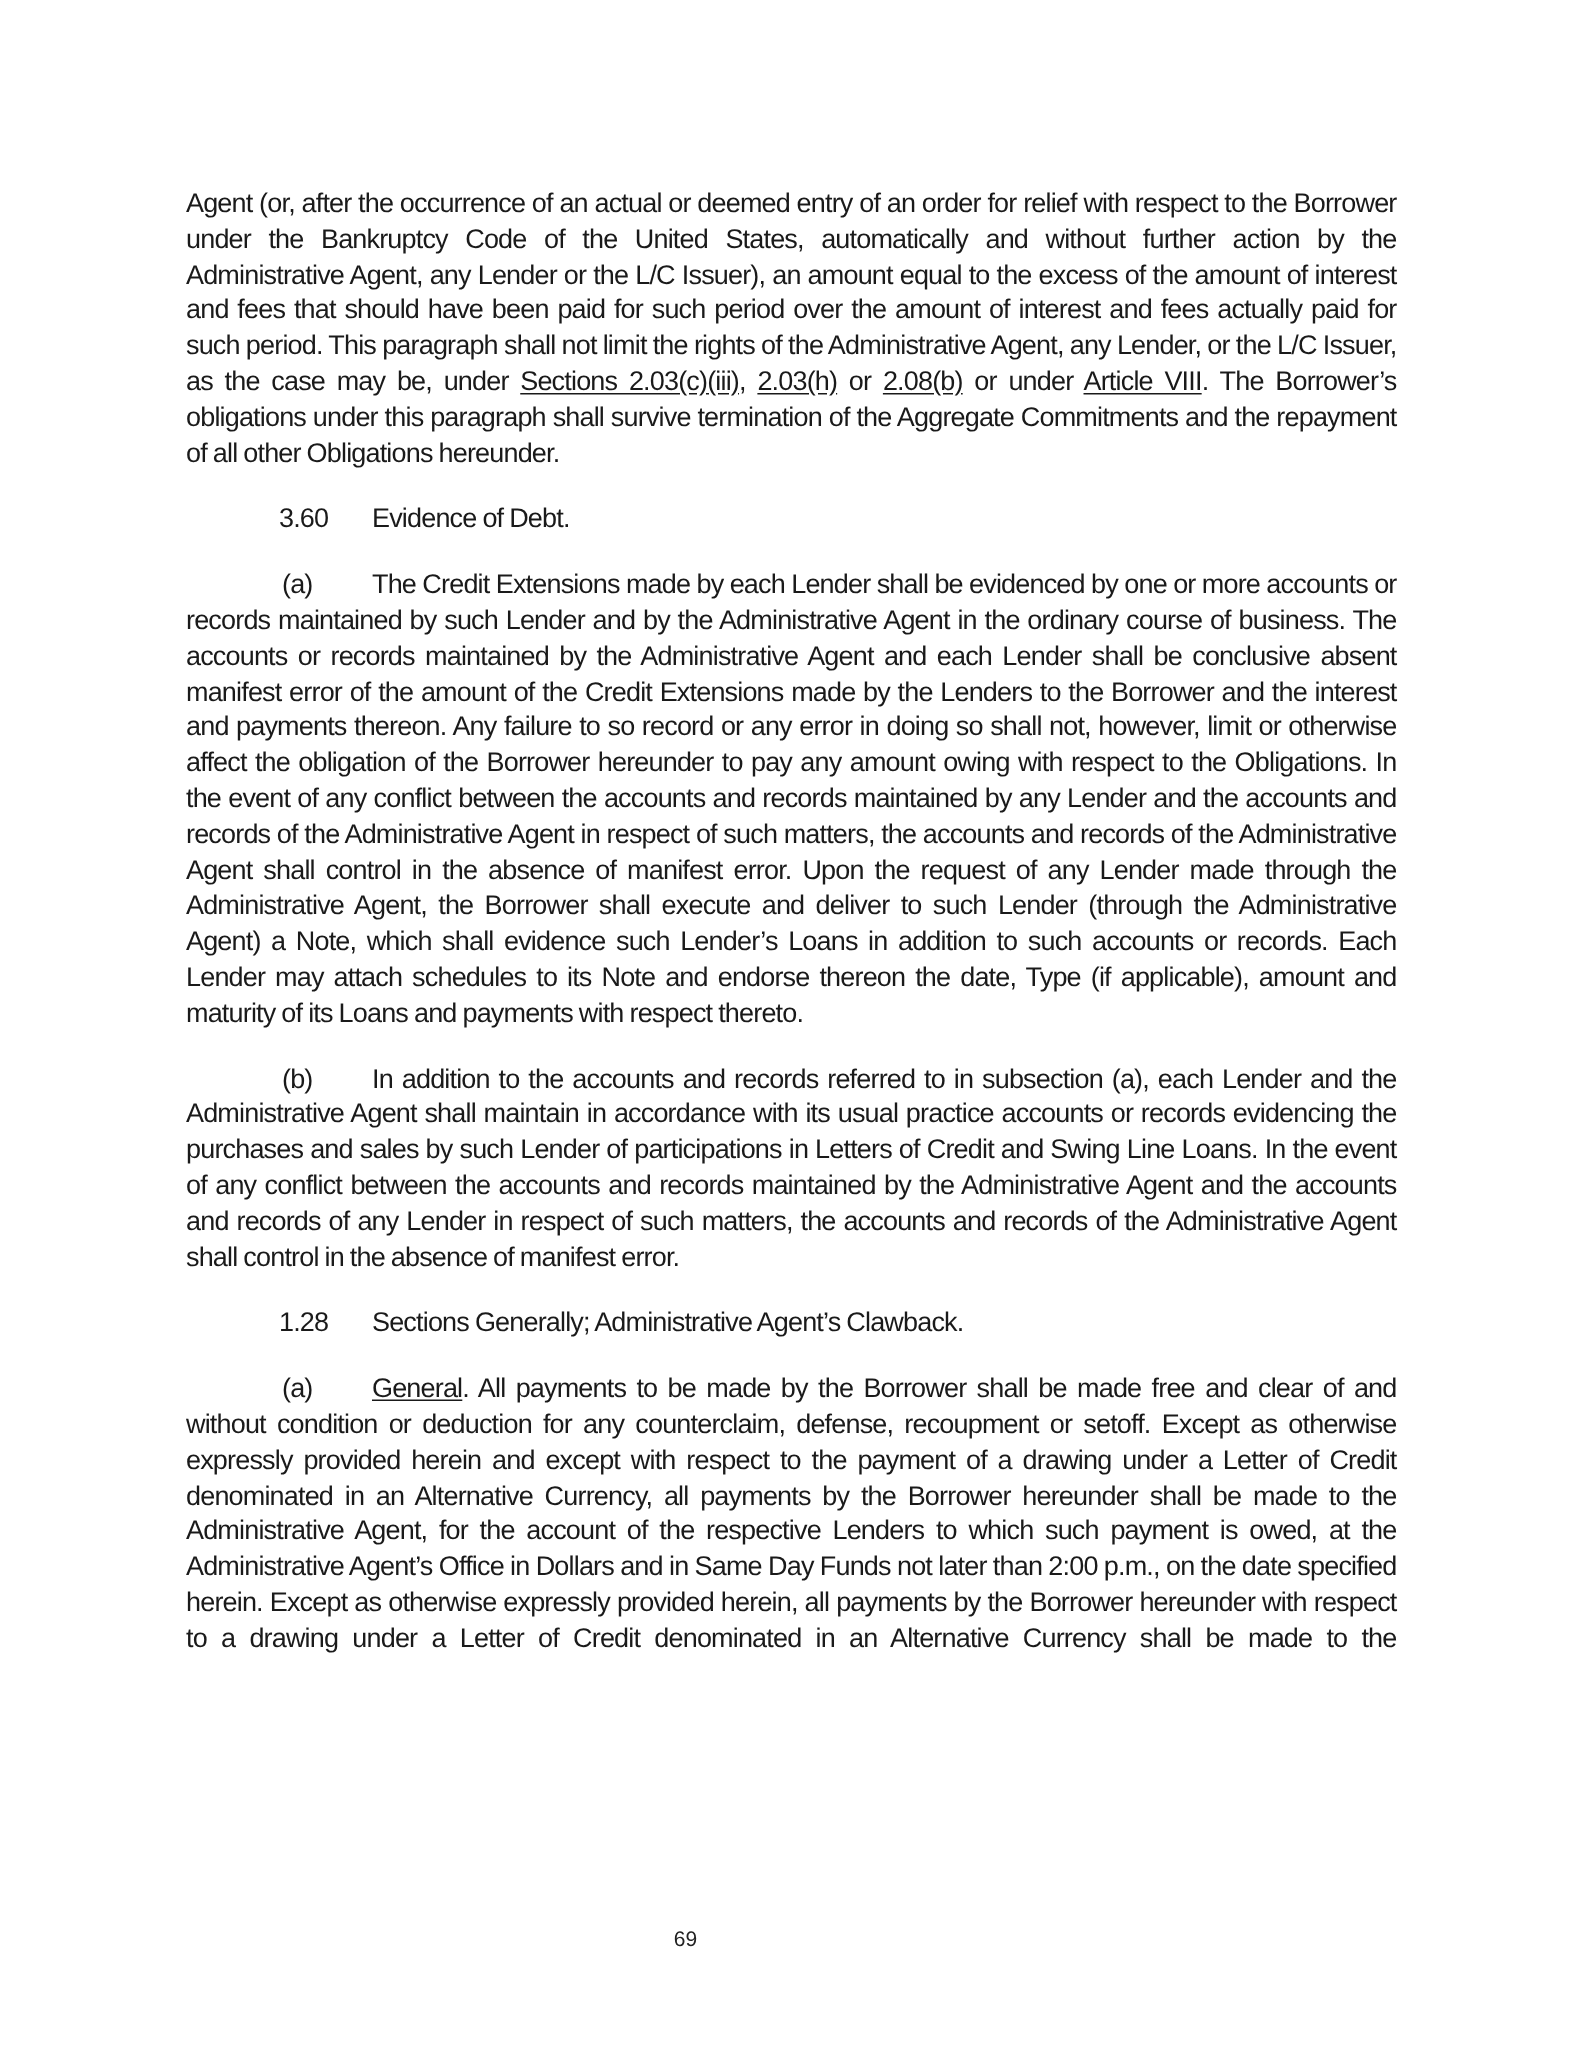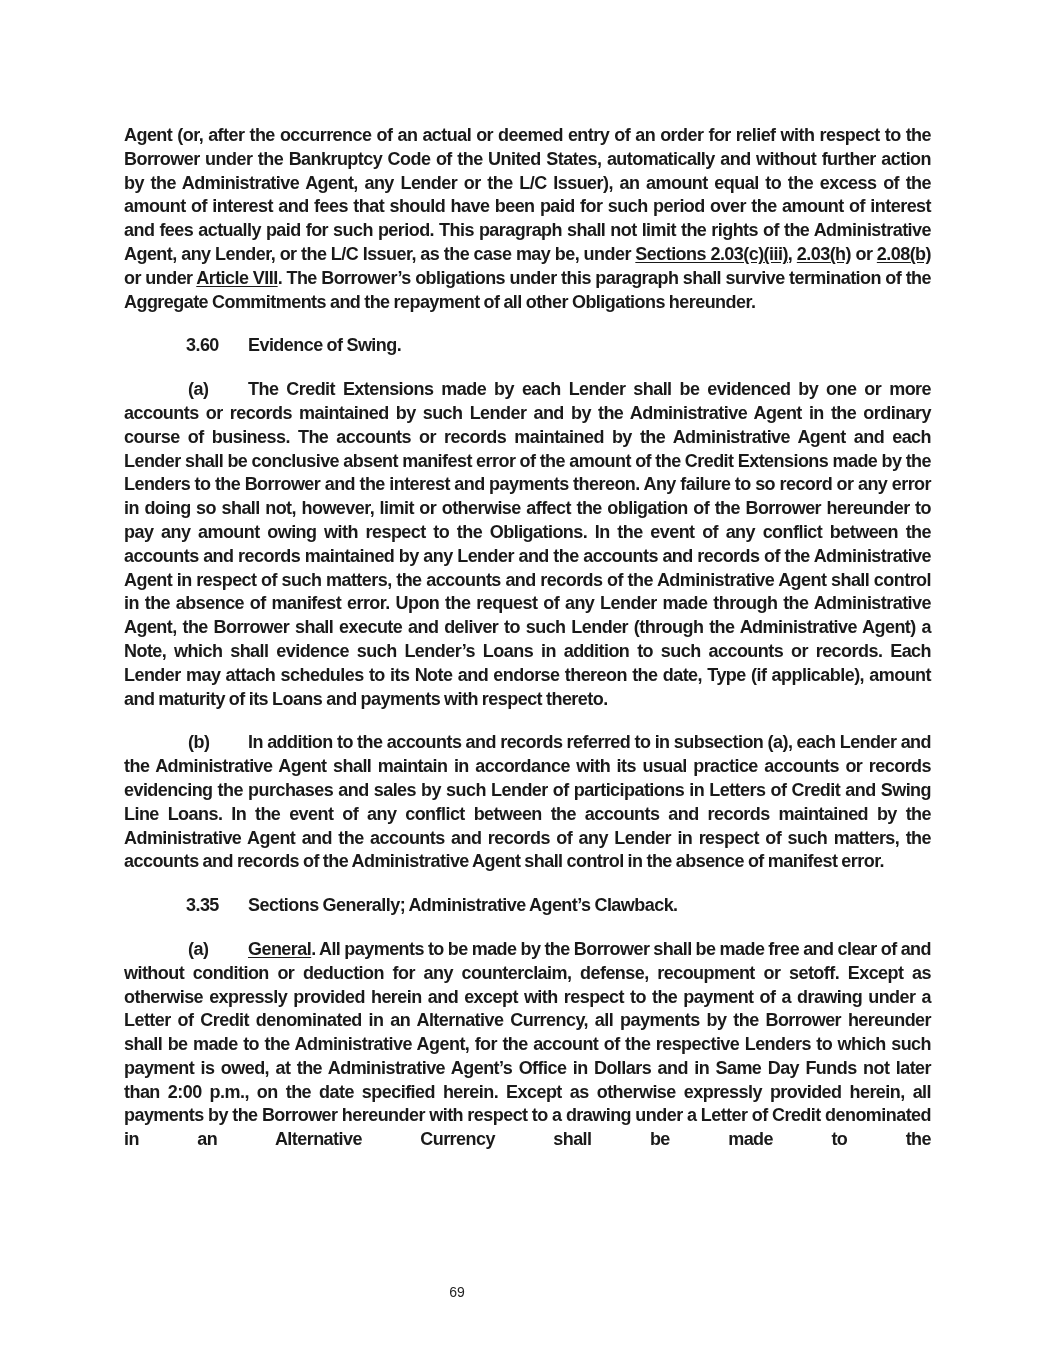--- a/index.html
+++ b/index.html
@@ -1,21 +1,21 @@
 <!DOCTYPE html>
 <html><head>
 <meta charset="utf-8">
 <style>
   html, body { margin: 0; padding: 0; background: #ffffff; }
   body { width: 1055px; height: 1365px; position: relative; overflow: hidden; }
   .page {
     position: absolute; left: 124px; top: 124px; width: 807px;
     font-family: "Liberation Sans", sans-serif;
     font-size: 18px; line-height: 23.8px; color: #1a1a1a;
-    letter-spacing: -0.55px; word-spacing: -0.5px; font-weight: bold;
+    letter-spacing: -0.55px; word-spacing: -0.5px;
   }
   .p { text-align: justify; margin: 0; }
   .p.last-left { text-align-last: left; }
   .gap { height: 20px; }
   .indent { display: inline-block; width: 64px; }
   .label { display: inline-block; width: 60px; }
   .u { text-decoration: underline; text-underline-offset: 2px; }
   .heading { margin: 0; padding-left: 62px; }
   .heading .num { display: inline-block; width: 62px; }
   .footer {
@@ -25,33 +25,33 @@
 </style>
 </head>
 <body>
 
 <div class="page">
 
   <p class="p last-left"><span>Agent (or, after the occurrence of an actual or deemed entry of an order for relief with respect to the Borrower under the Bankruptcy Code of the United States, automatically and without further action by the Administrative Agent, any Lender or the L/C Issuer), an amount equal to the excess of the amount of interest and fees that should have been paid for such period over the amount of interest and fees actually paid for such period.  This paragraph shall not limit the rights of the Administrative Agent, any Lender, or the L/C Issuer, as the case may be, under </span><span class="u">Sections 2.03(c)(iii)</span><span>, </span><span class="u">2.03(h)</span><span> or </span><span class="u">2.08(b)</span><span> or under </span><span class="u">Article VIII</span><span>.  The Borrower’s obligations under this paragraph shall survive termination of the Aggregate Commitments and the repayment of all other Obligations hereunder.</span></p>
 
   <div class="gap"></div>
 
-  <p class="heading"><span class="num">3.60</span><span>Evidence of Swing.</span></p>
+  <p class="heading"><span class="num">3.60</span><span>Evidence of Debt.</span></p>
 
   <div class="gap"></div>
 
   <p class="p last-left"><span class="indent"></span><span class="label">(a)</span><span>The Credit Extensions made by each Lender shall be evidenced by one or more accounts or records maintained by such Lender and by the Administrative Agent in the ordinary course of business.  The accounts or records maintained by the Administrative Agent and each Lender shall be conclusive absent manifest error of the amount of the Credit Extensions made by the Lenders to the Borrower and the interest and payments thereon.  Any failure to so record or any error in doing so shall not, however, limit or otherwise affect the obligation of the Borrower hereunder to pay any amount owing with respect to the Obligations.  In the event of any conflict between the accounts and records maintained by any Lender and the accounts and records of the Administrative Agent in respect of such matters, the accounts and records of the Administrative Agent shall control in the absence of manifest error.  Upon the request of any Lender made through the Administrative Agent, the Borrower shall execute and deliver to such Lender (through the Administrative Agent) a Note, which shall evidence such Lender’s Loans in addition to such accounts or records.  Each Lender may attach schedules to its Note and endorse thereon the date, Type (if applicable), amount and maturity of its Loans and payments with respect thereto.</span></p>
 
   <div class="gap"></div>
 
   <p class="p last-left"><span class="indent"></span><span class="label">(b)</span><span>In addition to the accounts and records referred to in subsection (a), each Lender and the Administrative Agent shall maintain in accordance with its usual practice accounts or records evidencing the purchases and sales by such Lender of participations in Letters of Credit and Swing Line Loans.  In the event of any conflict between the accounts and records maintained by the Administrative Agent and the accounts and records of any Lender in respect of such matters, the accounts and records of the Administrative Agent shall control in the absence of manifest error.</span></p>
 
   <div class="gap"></div>
 
-  <p class="heading"><span class="num">3.35</span><span>Sections Generally; Administrative Agent’s Clawback.</span></p>
+  <p class="heading"><span class="num">1.28</span><span>Sections Generally; Administrative Agent’s Clawback.</span></p>
 
   <div class="gap"></div>
 
   <p class="p" style="text-align-last: justify;"><span class="indent"></span><span class="label">(a)</span><span class="u">General</span><span>.  All payments to be made by the Borrower shall be made free and clear of and without condition or deduction for any counterclaim, defense, recoupment or setoff.  Except as otherwise expressly provided herein and except with respect to the payment of a drawing under a Letter of Credit denominated in an Alternative Currency, all payments by the Borrower hereunder shall be made to the Administrative Agent, for the account of the respective Lenders to which such payment is owed, at the Administrative Agent’s Office in Dollars and in Same Day Funds not later than 2:00 p.m., on the date specified herein.  Except as otherwise expressly provided herein, all payments by the Borrower hereunder with respect to a drawing under a Letter of Credit denominated in an Alternative Currency shall be made to the</span></p>
 
 </div>
 
 <div class="footer">69</div>
 
 </body></html>

